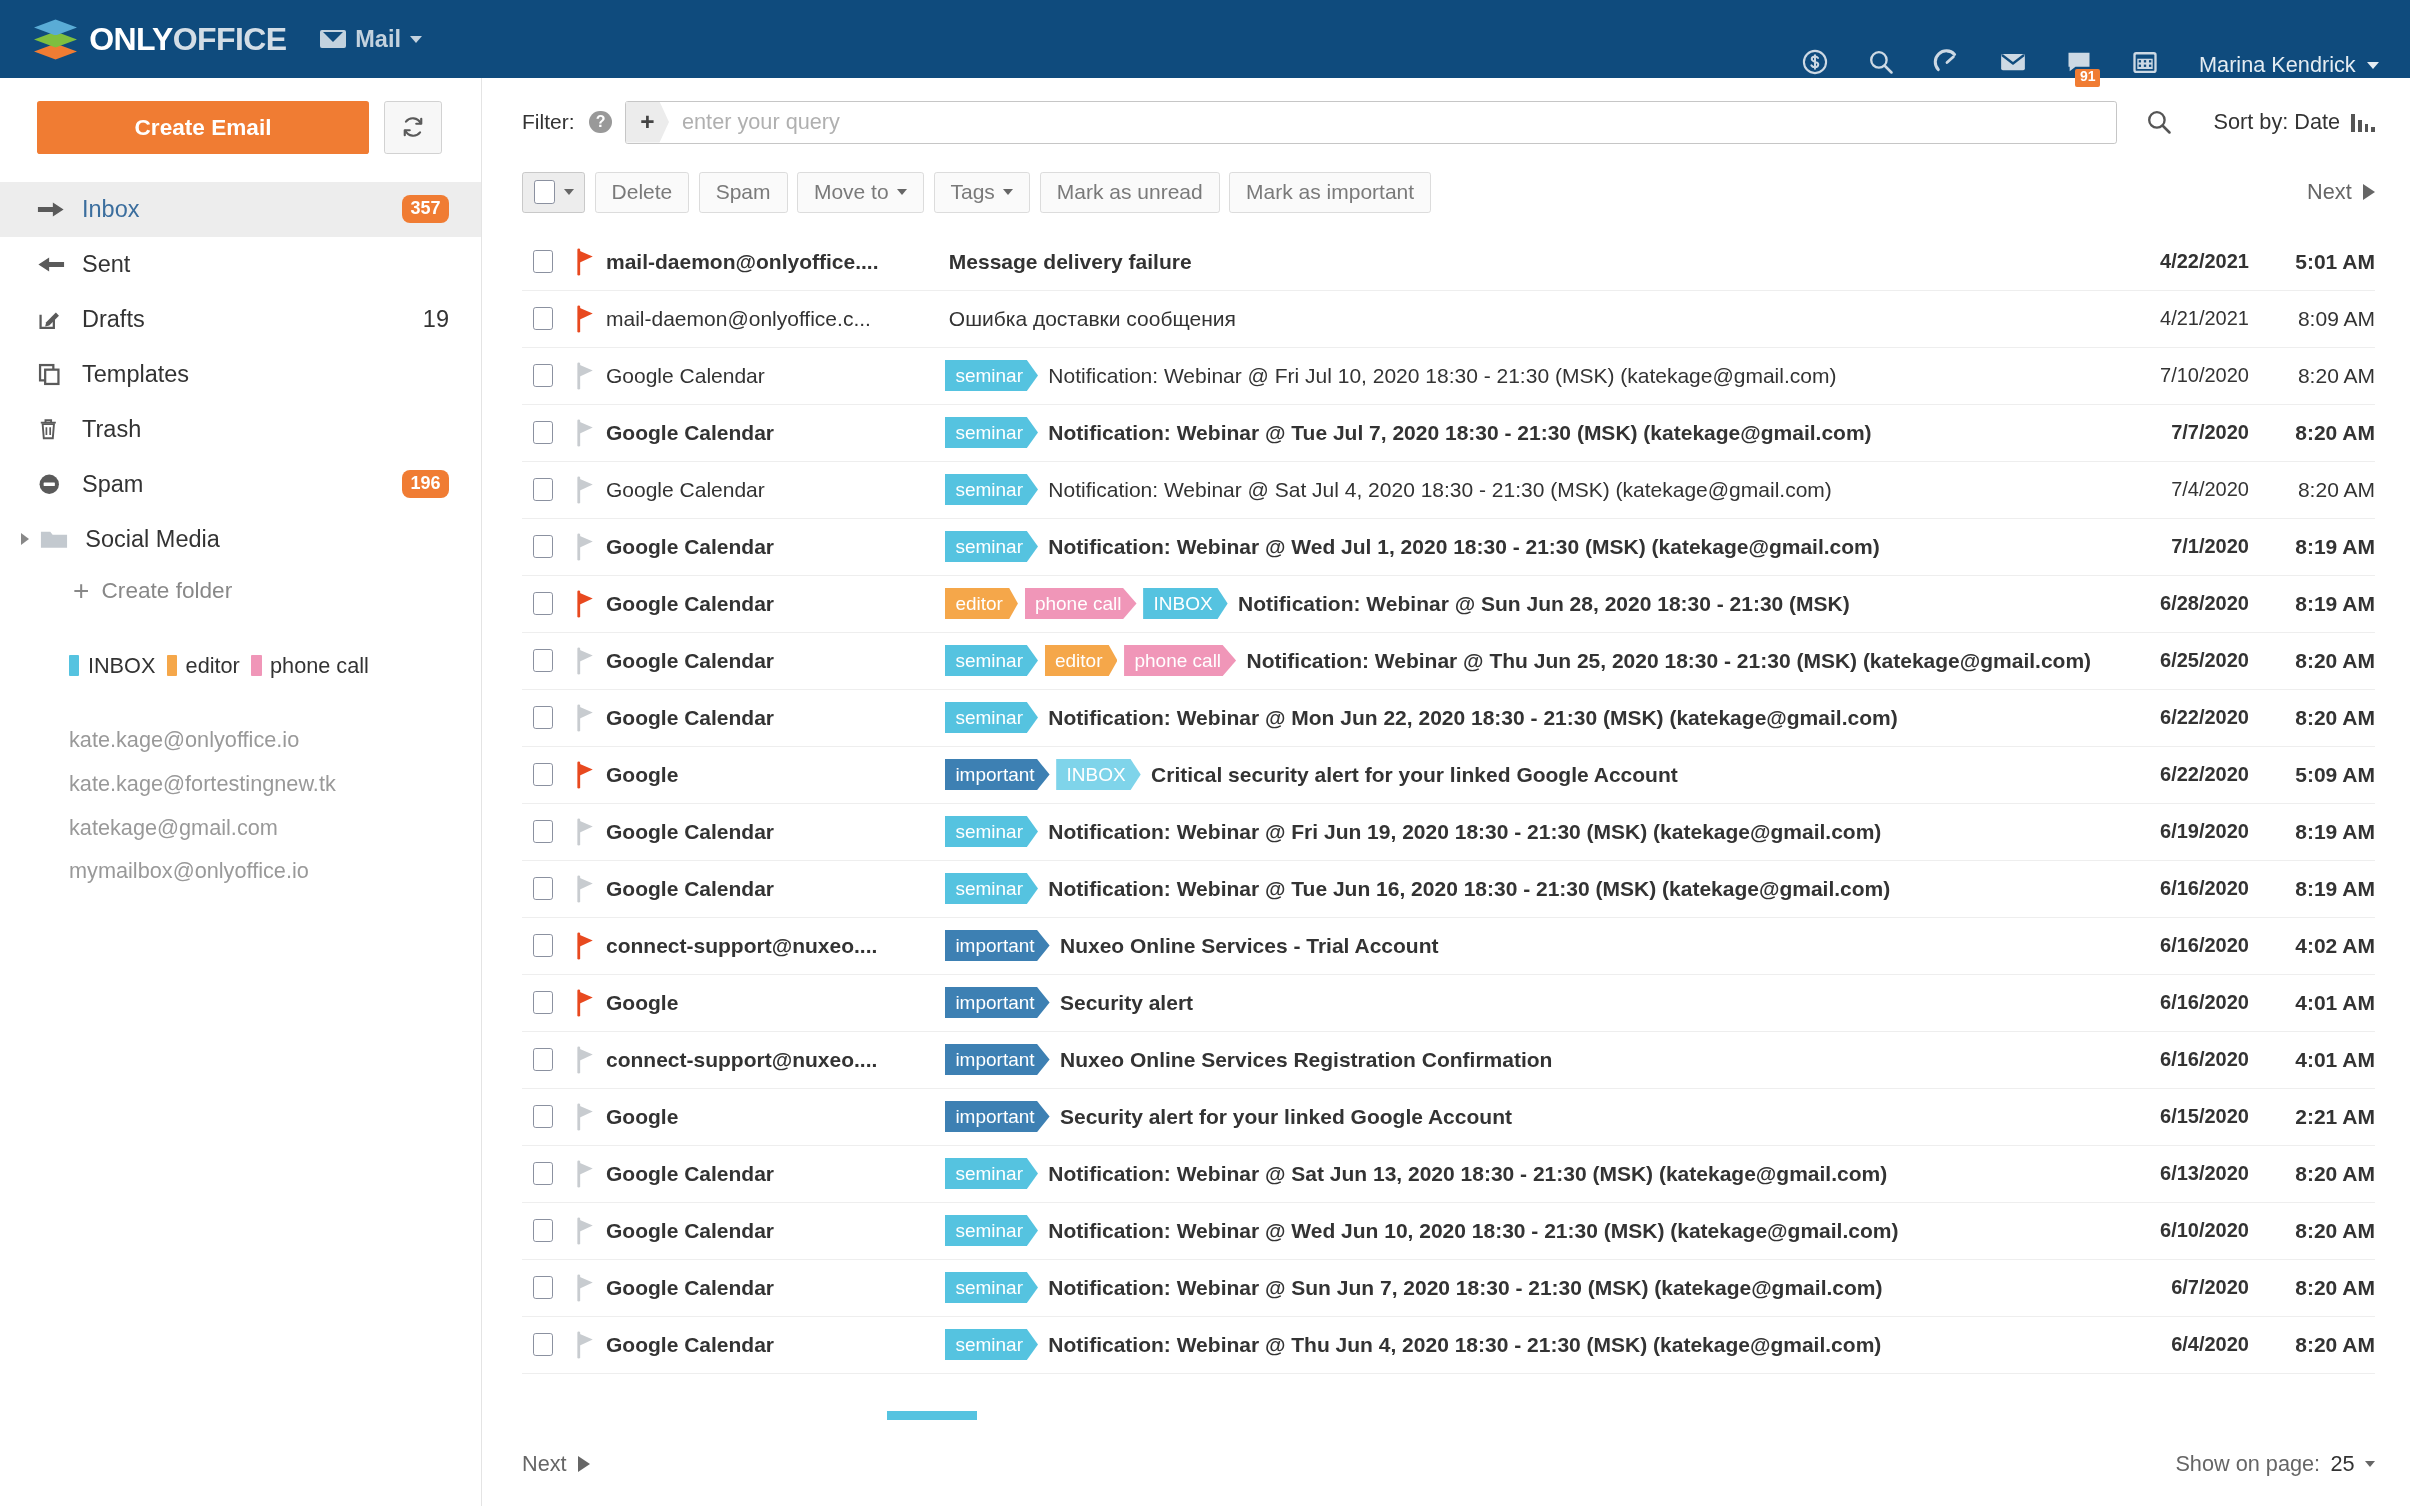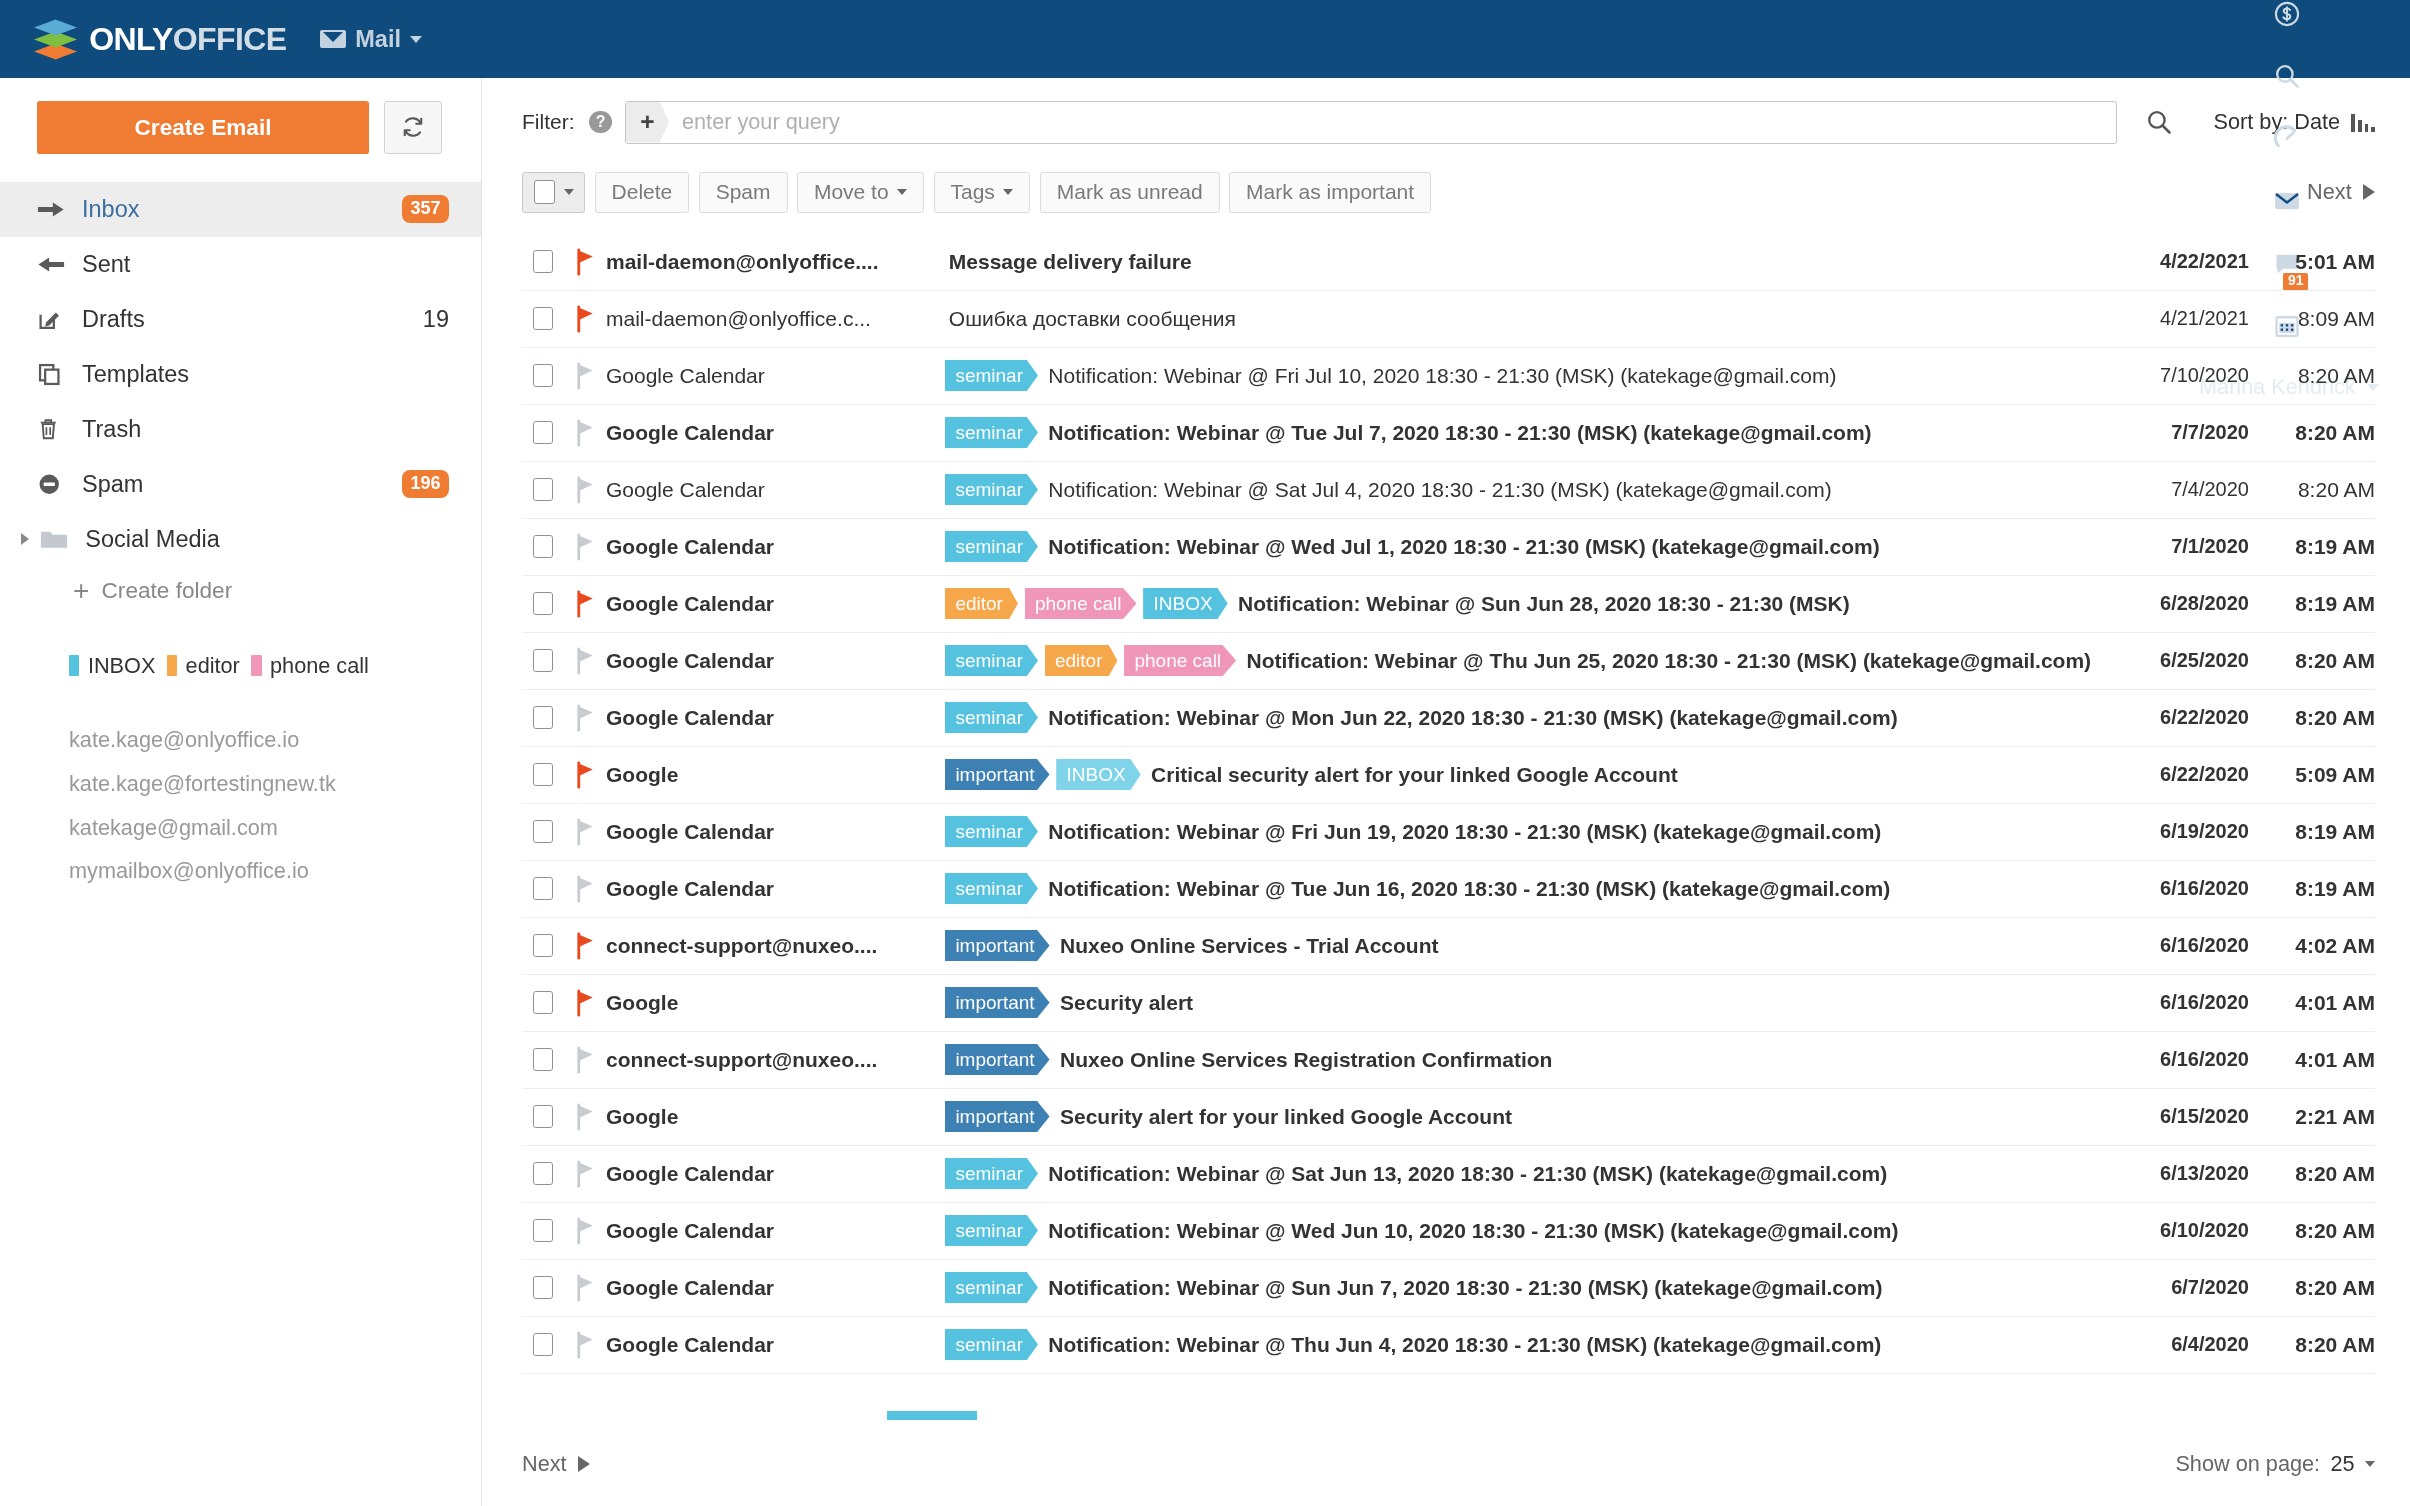--- a/index.html
+++ b/index.html
@@ -59,21 +59,21 @@
     width: 0; height: 0;
   }
   .caret-down {
     width: 0; height: 0;
     border-left: 6.6px solid transparent; border-right: 6.6px solid transparent;
     border-top: 7.5px solid currentColor;
   }
 
   .topright {
     position: absolute; right: 32px; top: 0; height: 78px;
-    display: flex; align-items: center; gap: 34px; flex-direction: column;
+    display: flex; align-items: flex-end; gap: 34px;
   }
   .t-icon {
     width: 32px; height: 32px; position: relative; cursor: pointer;
     display: flex; align-items: center; justify-content: center;
     color: #cdd9e4;
   }
   .t-icon svg { display: block; }
   .badge-91 {
     position: absolute; left: 12.2px; top: 22.6px;
     background: #f07c33; color: #fff;

